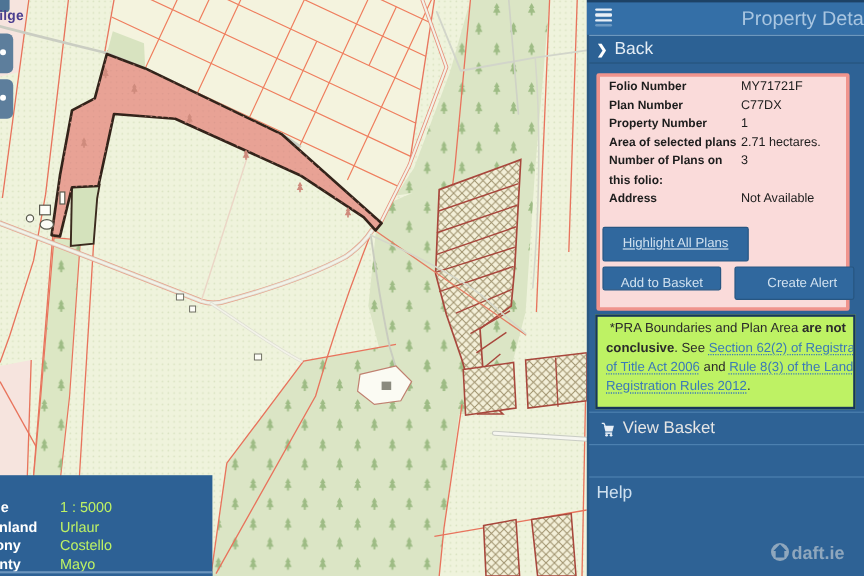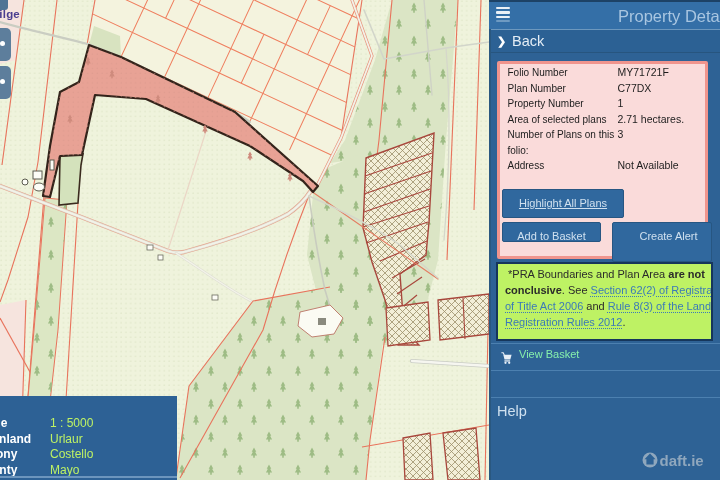--- a/index.html
+++ b/index.html
@@ -14,26 +14,26 @@
   .hamb{position:absolute;left:7px;top:5px;width:14px;height:18px;}
   .hamb i{display:block;height:2.2px;background:#E9F0F7;margin-bottom:2.2px;border-radius:1px;}
   .hamb i.f{background:#6E9AC2;}
   #back{position:absolute;left:2px;top:29px;width:229px;height:24px;background:#2C6194;border-top:1px solid #6D98BE;border-bottom:1px solid #27557F;box-sizing:border-box;color:#E4EDF5;}
   #back .chev{position:absolute;left:6px;top:5px;font-size:11px;font-weight:bold;color:#FFF;}
   #back .t{position:absolute;left:21px;top:3px;font-size:14.5px;}
   
   #pink{position:absolute;left:7.5px;top:61px;width:211px;height:197.5px;background:#FADBDA;border:3px solid #F0948D;border-radius:2px;box-sizing:border-box;}
   #pink table{border-collapse:collapse;margin:1px 0 0 8px;font-size:10.5px;color:#1D1D1D;}
   #pink td{padding:0;vertical-align:top;line-height:15.5px;}
-  #pink td.l{font-weight:normal;width:110px;font-size:10px;}
+  #pink td.l{font-weight:bold;width:110px;font-size:10px;}
   .pbtn{position:absolute;background:#30689E;border:1px solid #275682;color:#CFE0EF;font-size:11px;text-align:center;border-radius:2px;box-sizing:border-box;}
   
   #disc{position:absolute;left:7px;top:262px;width:217px;height:78.5px;background:#bef264;border:2px solid #16365B;box-sizing:border-box;font-size:11px;color:#2B2B2B;line-height:16px;padding:1.5px 0 0 7px;overflow:hidden;white-space:nowrap;}
   #disc a{color:#3B7AB8;text-decoration:underline dotted;text-underline-offset:2px;}
-  .mrow{position:absolute;left:2px;width:229px;height:26px;color:#86efac;font-size:11px;}
+  .mrow{position:absolute;left:2px;width:229px;height:26px;color:#e5e5e5;font-size:14px;}
   .mrow .ic{position:absolute;left:8px;top:5px;}
   .mrow .t{position:absolute;left:28px;top:4px;}
   .sep{position:absolute;left:2px;width:229px;height:0;border-top:1px solid #4C80B0;}
   #help{position:absolute;left:8px;top:403px;color:#CFE0EF;font-size:14.5px;}
   #daft{position:absolute;left:153px;top:450px;}
   
   #gaeilge{position:absolute;left:-23px;top:8px;color:#4A3D8F;font-size:11.5px;font-weight:bold;letter-spacing:0.2px;}
   #cornerbtn{position:absolute;left:-8px;top:-10px;width:16px;height:20px;background:#4E7495;border-radius:0 0 3px 0;}
   .zbtn{position:absolute;left:-26px;width:37px;height:33px;background:#5D7E9C;border-radius:5px;}
   .zbtn .d{position:absolute;right:6px;top:13px;width:5px;height:5px;border-radius:50%;background:#FFF;}
@@ -271,21 +271,21 @@
             </tr>
         <tr>
               <td class="l">Address</td>
               <td>Not Available</td>
             </tr>
       </tbody>
         </table>
     </div>
     <div class="pbtn" style="left:13px;top:189px;width:122px;height:29px;line-height:27px;text-decoration:underline;">Highlight All Plans</div>
     <div class="pbtn" style="left:13px;top:222px;width:99px;height:20px;line-height:26px;">Add to Basket</div>
-    <div class="pbtn" style="left:123px;top:222px;width:100px;height:40px;line-height:26px;padding-left:13px;">Create Alert</div>
+    <div class="pbtn" style="left:123px;top:222px;width:100px;height:28px;line-height:26px;padding-left:13px;">Create Alert</div>
     <div id="disc">&nbsp;*PRA Boundaries and Plan Area <b>are not</b><br><b>conclusive</b>. See <a>Section 62(2) of Registration</a><br><a>of Title Act 2006</a> and <a>Rule 8(3) of the Land</a><br><a>Registration Rules 2012</a>.</div>
     <div class="sep" style="top:343px;"></div>
     <div class="mrow" style="top:344px;">
       <svg class="ic" style="left:10px;top:8px;" width="11" height="12" viewBox="0 0 11 12">
         <path fill="none" stroke="#E8EFF7" stroke-width="1.1" d="M0.4,0.7 H2.2 L3.3,3"></path>
         <polygon fill="#E8EFF7" points="2.3,2.7 10.6,2.7 9.3,7.5 3.5,7.5"></polygon>
         <rect x="3.4" y="8.3" width="5.7" height="1.3" fill="#E8EFF7"></rect>
         <circle cx="4.5" cy="10.8" r="1.15" fill="#E8EFF7"></circle>
         <circle cx="8.2" cy="10.8" r="1.15" fill="#E8EFF7"></circle>
       </svg>

